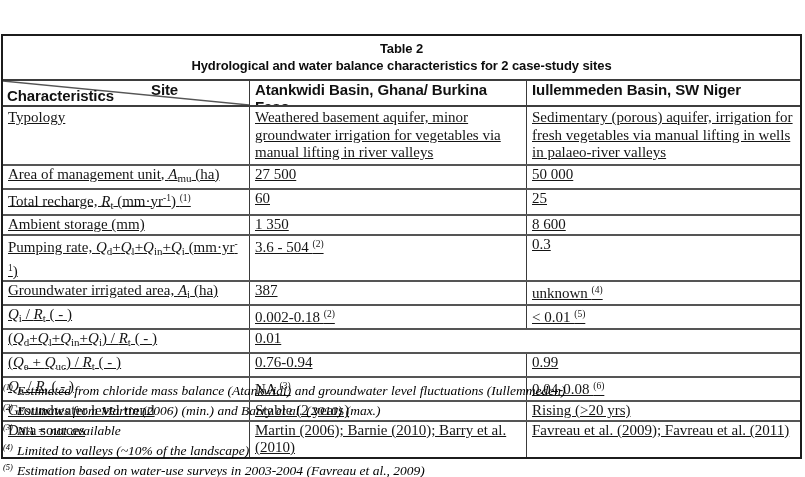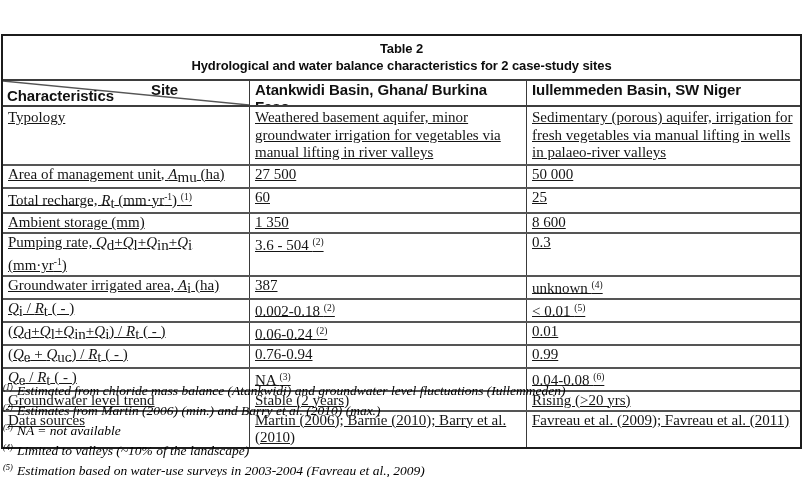--- a/index.html
+++ b/index.html
@@ -28,21 +28,21 @@
   .chars-label{position:absolute;bottom:1px;left:4px;}
   .hdr .colhead{padding-top:0;}
 
   
   .row{border-top:2px solid #555;font-size:15px;line-height:17px;text-decoration:underline;}
   .row > div{padding:0 5px 1px 5px;}
   .row.tall > div{padding-top:2px;padding-bottom:2px;line-height:17.5px;}
   .row.first{border-top:2px solid #3d3d3d;}
 
   .v{font-style:italic;}
-  .sb{font-size:15px;vertical-align:-3px;letter-spacing:0;}
+  .sb{font-size:11px;vertical-align:-3px;letter-spacing:0;}
   .sp{font-size:9.5px;vertical-align:4.5px;}
 
   
   .footnotes{position:absolute;left:3px;top:379px;width:746px;
              font-style:italic;font-size:13.5px;line-height:16.4px;color:#000000;}
   .footnote .fmark{font-size:8.5px;vertical-align:4.5px;margin-right:4px;font-style:italic;}
 </style>
 </head>
 <body>
 
@@ -96,21 +96,20 @@
         <div><span>387</span></div>
         <div><span>unknown </span><span class="sp">(4)</span></div>
       </div>
       <div class="grid row">
         <div><span class="v">Q</span><span class="sb">i</span><span> / </span><span class="v">R</span><span class="sb">t</span><span> ( - )</span></div>
         <div><span>0.002-0.18 </span><span class="sp">(2)</span></div>
         <div><span>&lt; 0.01 </span><span class="sp">(5)</span></div>
       </div>
       <div class="grid row">
         <div><span>(</span><span class="v">Q</span><span class="sb">d</span><span>+</span><span class="v">Q</span><span class="sb">l</span><span>+</span><span class="v">Q</span><span class="sb">in</span><span>+</span><span class="v">Q</span><span class="sb">i</span><span>) / </span><span class="v">R</span><span class="sb">t</span><span> ( - )</span></div>
-        <div><span>0.06-0.24 </span><span class="sp">(2)</span></div>
         <div><span>0.01</span></div>
       </div>
       <div class="grid row">
         <div><span>(</span><span class="v">Q</span><span class="sb">e</span><span> + </span><span class="v">Q</span><span class="sb">uc</span><span>) / </span><span class="v">R</span><span class="sb">t</span><span> ( - )</span></div>
         <div><span>0.76-0.94</span></div>
         <div><span>0.99</span></div>
       </div>
       <div class="grid row">
         <div><span class="v">Q</span><span class="sb">e</span><span> / </span><span class="v">R</span><span class="sb">t</span><span> ( - )</span></div>
         <div><span>NA </span><span class="sp">(3)</span></div>

